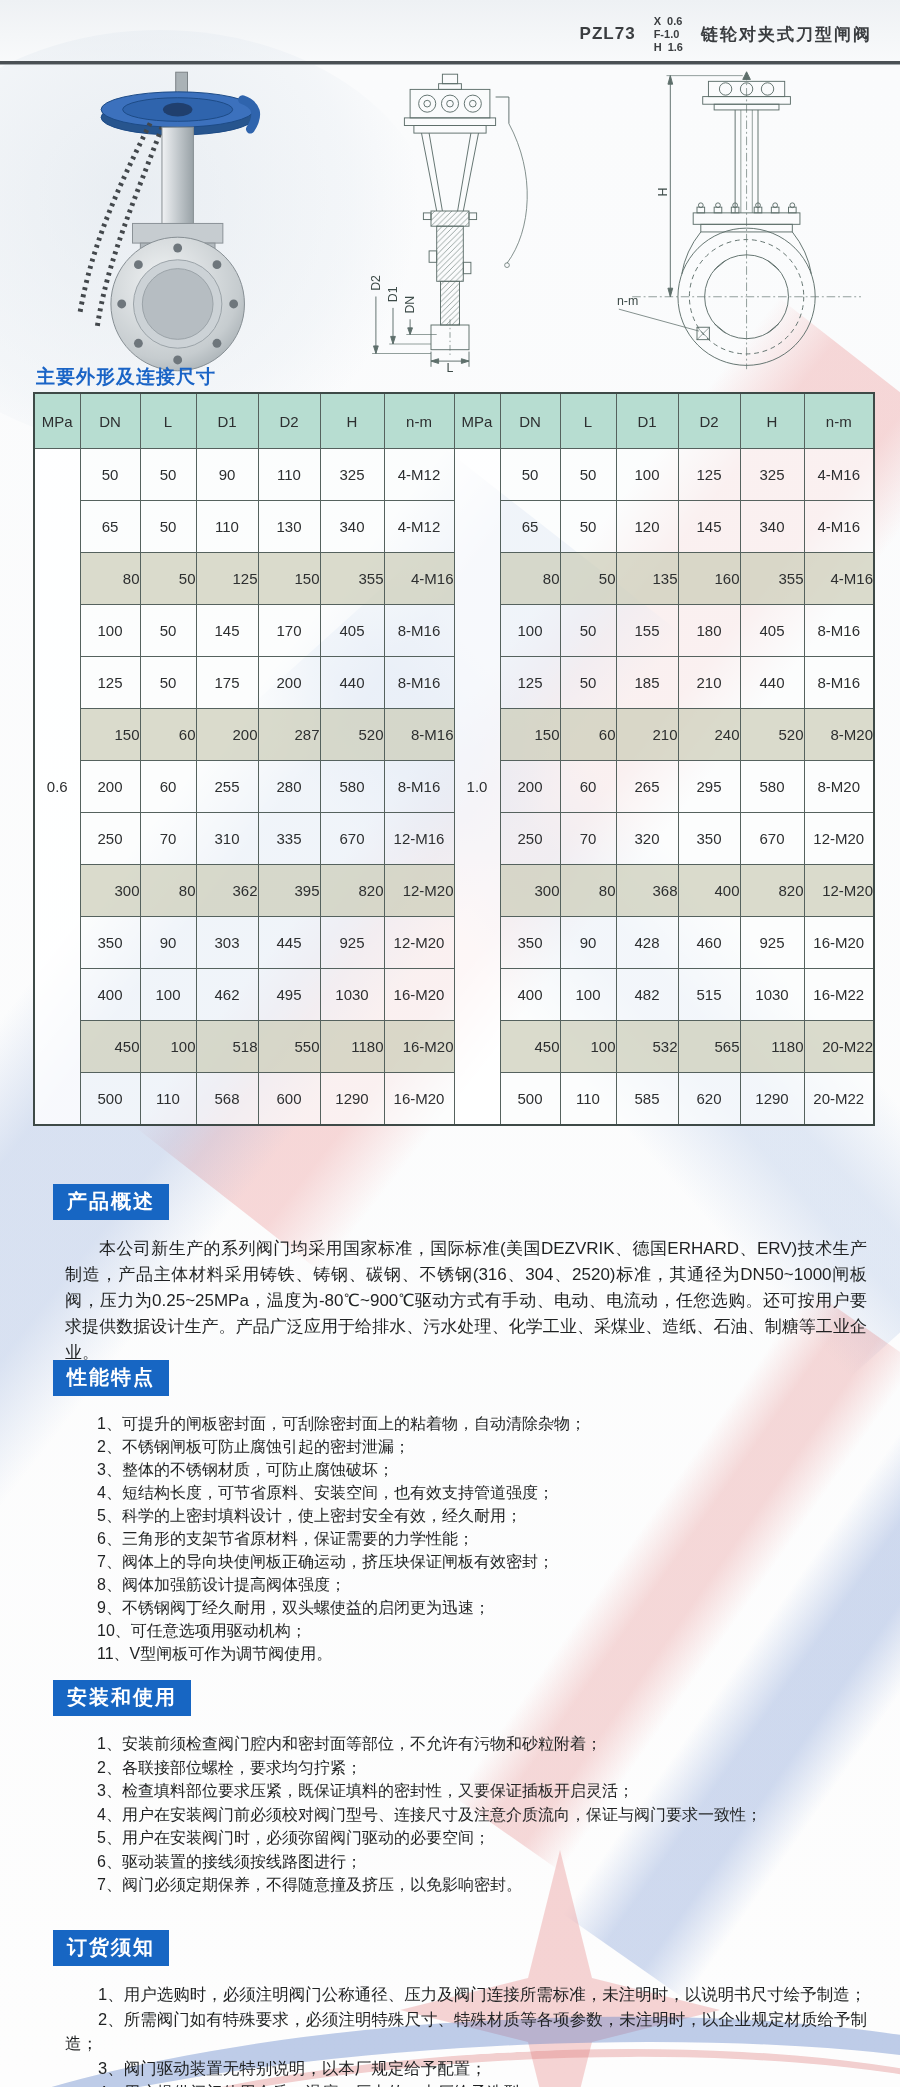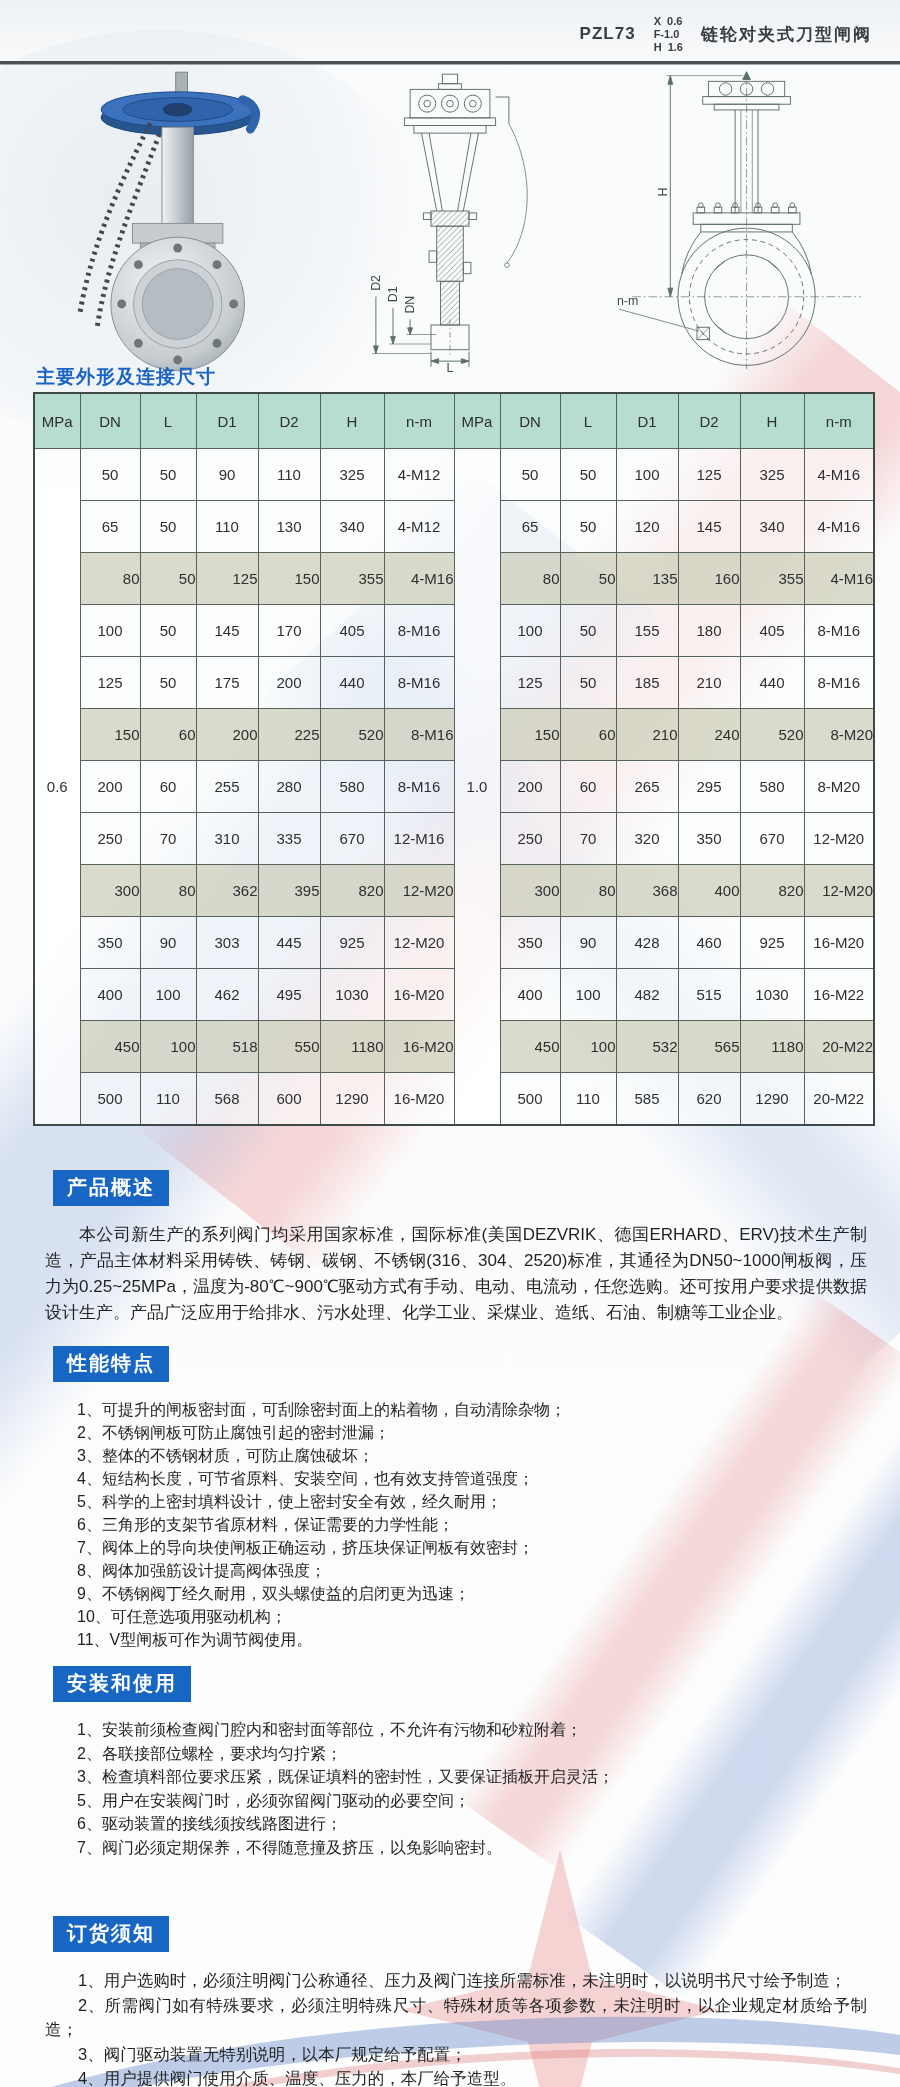--- a/index.html
+++ b/index.html
@@ -43,25 +43,25 @@
   .tbl-title{position:absolute; top:364px; left:36px; font-size:19px; font-weight:bold; color:#1a64c6; letter-spacing:1px;}
   table.dims{position:absolute; top:392px; left:33px; width:842px; border-collapse:collapse; table-layout:fixed;
              border:2px solid #3e4a47;}
   table.dims th, table.dims td{border:1px solid #55625e; text-align:center; color:#2d2f30; font-size:15px; padding:0;}
   table.dims th{height:54px; background:#b7ddd1; font-weight:normal;}
   table.dims td{height:51px; background:rgba(252,253,253,0.66);}
   table.dims tr.shaded td{background:rgba(214,215,199,0.90);text-align:right;}
   table.dims td.mpa{background:rgba(255,255,255,0.80); font-size:15px;}
   
   .section{position:absolute; left:45px; right:33px;}
-  .sec-head{display:inline-flex; align-items:center;}
+  .sec-head{display:inline-flex; align-items:flex-start;}
   .sec-head .bar{width:5px; background:#1766c3; margin-right:3px;}
   .sec-head .box{background:#1766c3; color:#ffffff; font-size:20px; font-weight:bold;
                  padding:5px 14px 6px 14px; letter-spacing:2px; line-height:25px;}
-  .sec-body{margin-top:16px; color:#1f2122;}
+  .sec-body{margin-top:16px; color:#1f2122;margin-left:20px;}
   .paragraph{font-size:17px; line-height:26px; text-indent:2em; text-align:justify;}
   .list-line{text-indent:2em;}
   .features .list-line{font-size:16px; line-height:23px;}
   .install  .list-line{font-size:16px; line-height:23.5px;}
   .order    .list-line{font-size:16.5px; line-height:24.5px; text-align:justify;}
 </style>
 </head>
 <body>
 
 <div class="page">
@@ -350,21 +350,21 @@
           <td>50</td>
           <td>185</td>
           <td>210</td>
           <td>440</td>
           <td>8-M16</td>
         </tr>
         <tr class="shaded">
           <td>150</td>
           <td>60</td>
           <td>200</td>
-          <td>225</td>
+          <td>287</td>
           <td>520</td>
           <td>8-M16</td>
           <td>150</td>
           <td>60</td>
           <td>210</td>
           <td>240</td>
           <td>520</td>
           <td>8-M20</td>
         </tr>
         <tr>
@@ -500,20 +500,21 @@
 
   <div class="section install" style="top:1666px">
     <div class="sec-head">
       <span class="bar"></span>
       <span class="box">安装和使用</span>
     </div>
     <div class="sec-body">
         <div class="list-line">1、安装前须检查阀门腔内和密封面等部位，不允许有污物和砂粒附着；</div>
         <div class="list-line">2、各联接部位螺栓，要求均匀拧紧；</div>
         <div class="list-line">3、检查填料部位要求压紧，既保证填料的密封性，又要保证插板开启灵活；</div>
+        <div class="list-line">4、用户在安装阀门前必须校对阀门型号、连接尺寸及注意介质流向，保证与阀门要求一致性；</div>
         <div class="list-line">5、用户在安装阀门时，必须弥留阀门驱动的必要空间；</div>
         <div class="list-line">6、驱动装置的接线须按线路图进行；</div>
         <div class="list-line">7、阀门必须定期保养，不得随意撞及挤压，以免影响密封。</div>
       </div>
   </div>
 
   <div class="section order" style="top:1916px">
     <div class="sec-head">
       <span class="bar"></span>
       <span class="box">订货须知</span>

